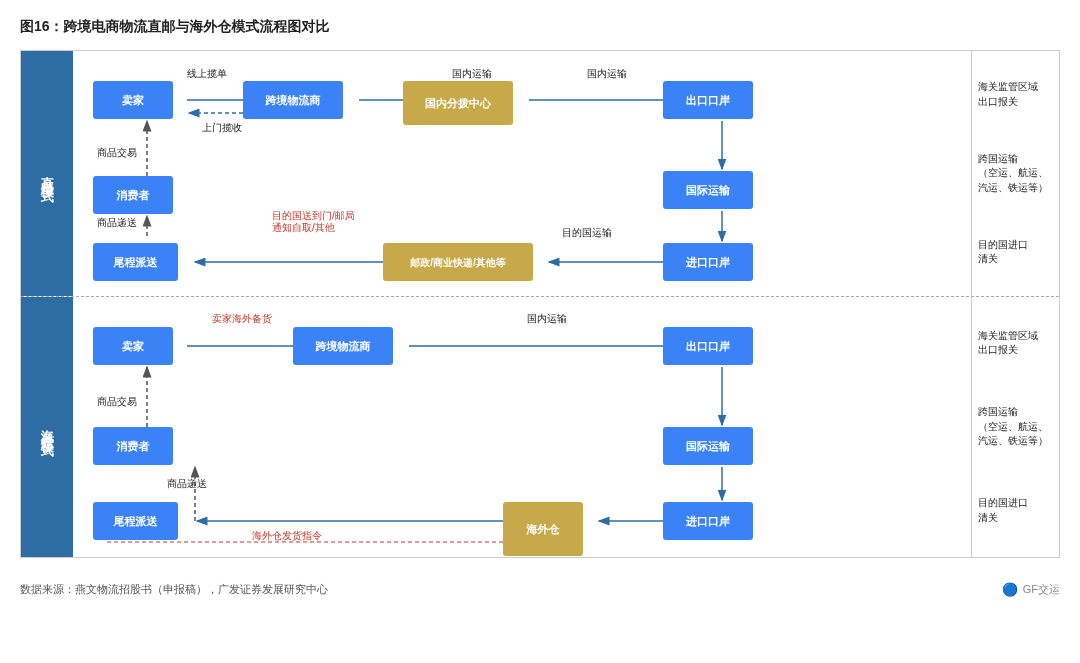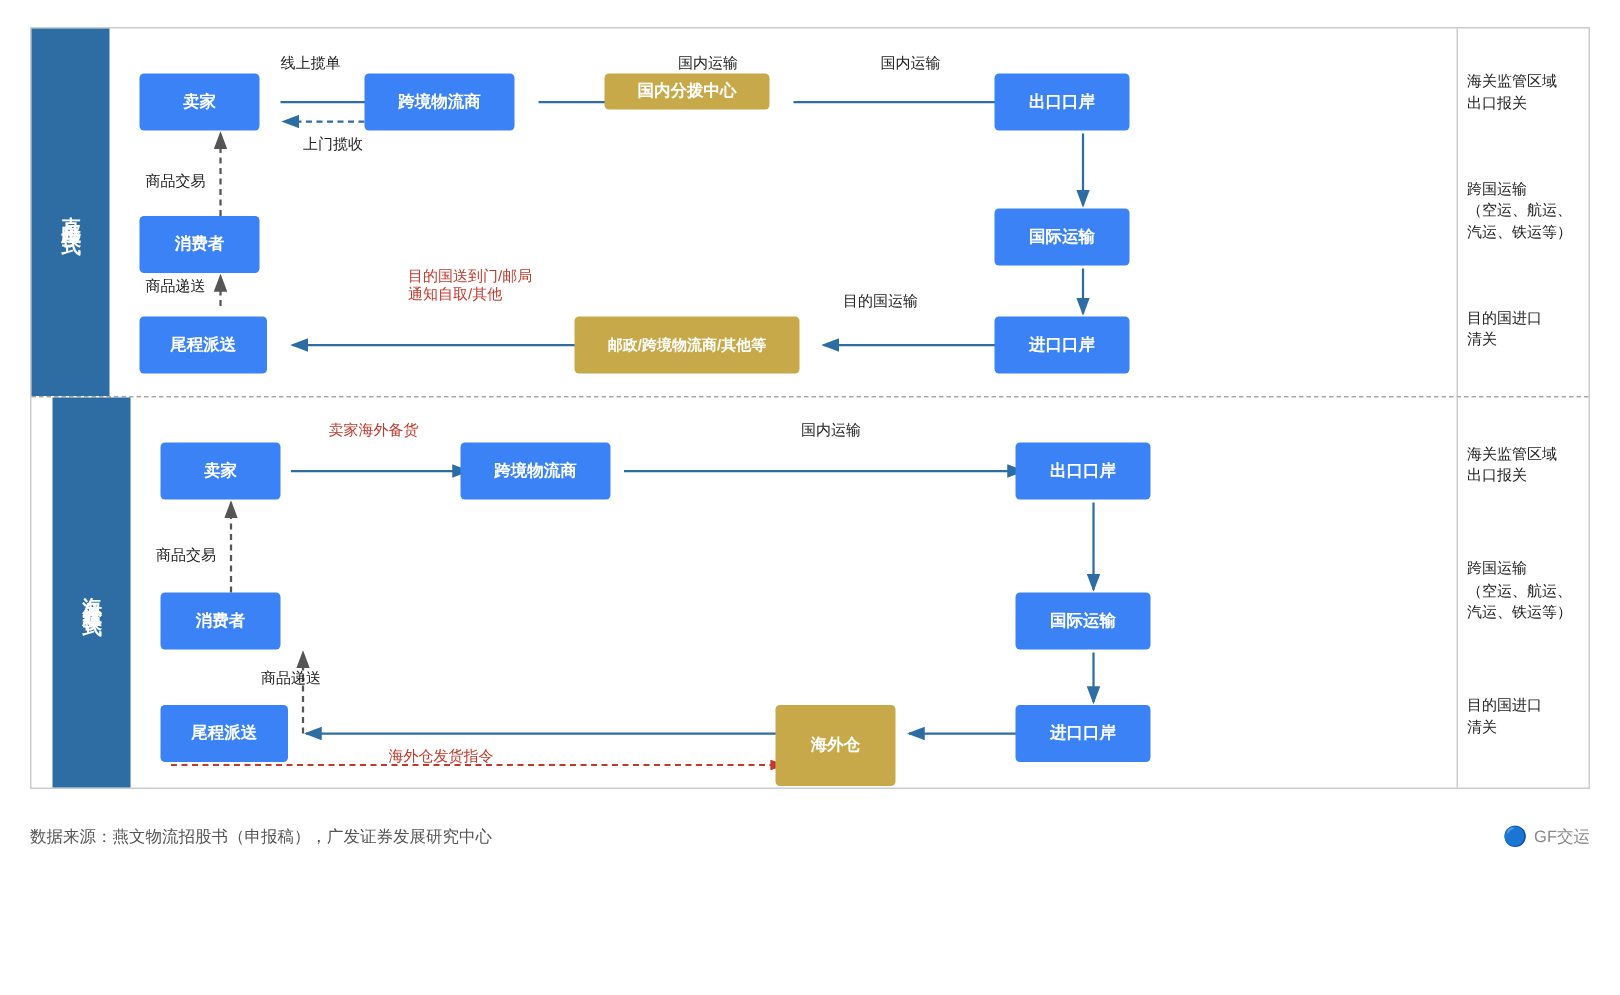--- a/index.html
+++ b/index.html
@@ -73,20 +73,21 @@
       top: 0; left: 0;
       width: 100%; height: 100%;
       pointer-events: none;
       overflow: visible;
     }
   </style>
 </head>
 <body>
 
 <div class="page-container">
+  <div class="title">图16：跨境电商物流直邮与海外仓模式流程图对比</div>
 
   <div class="diagram-area">
 
     <div style="display:flex; border-bottom: 1px dashed #aaa;">
 
       <div style="width:52px; background:#2e6da4; color:#fff; font-size:13px; font-weight:bold; writing-mode:vertical-rl; text-orientation:mixed; letter-spacing:4px; display:flex; align-items:center; justify-content:center; min-height:245px;">直邮模式</div>
 
       <div style="flex:1; position:relative; min-height:245px; padding:8px;">
         <svg class="arrows" viewBox="0 0 870 245" xmlns="http://www.w3.org/2000/svg">
 
@@ -137,47 +138,47 @@
           <text x="500" y="185" font-size="10" fill="#222" text-anchor="middle">目的国运输</text>
 
           <text x="185" y="168" font-size="10" fill="#c0392b" text-anchor="start">目的国送到门/邮局</text>
           <text x="185" y="180" font-size="10" fill="#c0392b" text-anchor="start">通知自取/其他</text>
         </svg>
 
         <div class="box box-blue" style="left:20px; top:30px; width:80px; height:38px;">卖家</div>
 
         <div class="box box-blue" style="left:170px; top:30px; width:100px; height:38px;">跨境物流商</div>
 
-        <div class="box box-yellow" style="left:330px; top:30px; width:110px; height:24px;">国内分拨中心</div>
+        <div class="box box-yellow" style="left:330px; top:30px; width:110px; height:44px;">国内分拨中心</div>
 
         <div class="box box-blue" style="left:590px; top:30px; width:90px; height:38px;">出口口岸</div>
 
         <div class="box box-blue" style="left:20px; top:125px; width:80px; height:38px;">消费者</div>
 
         <div class="box box-blue" style="left:590px; top:120px; width:90px; height:38px;">国际运输</div>
 
         <div class="box box-blue" style="left:20px; top:192px; width:85px; height:38px;">尾程派送</div>
 
-        <div class="box box-yellow" style="left:310px; top:192px; width:150px; height:38px; font-size:10px;">邮政/跨境物流商/其他等</div>
+        <div class="box box-yellow" style="left:310px; top:192px; width:150px; height:38px; font-size:10px;">邮政/商业快递/其他等</div>
 
         <div class="box box-blue" style="left:590px; top:192px; width:90px; height:38px;">进口口岸</div>
       </div>
 
       <div style="width:88px; font-size:10px; color:#222; line-height:1.45; border-left:1px solid #ccc; display:flex; flex-direction:column; justify-content:space-around; padding:8px 6px;">
         <div style="white-space:pre-line;">海关监管区域
 出口报关</div>
         <div style="white-space:pre-line;">跨国运输
 （空运、航运、
 汽运、铁运等）</div>
         <div style="white-space:pre-line;">目的国进口
 清关</div>
       </div>
     </div>
 
-    <div style="display:flex;margin-left:14px;">
+    <div style="display:flex;">
 
       <div style="width:52px; background:#2e6da4; color:#fff; font-size:13px; font-weight:bold; writing-mode:vertical-rl; text-orientation:mixed; letter-spacing:3px; display:flex; align-items:center; justify-content:center; min-height:260px;">海外仓模式</div>
 
       <div style="flex:1; position:relative; min-height:260px; padding:8px;">
         <svg class="arrows" viewBox="0 0 870 260" xmlns="http://www.w3.org/2000/svg">
           <defs>
             <marker id="arr2" markerWidth="8" markerHeight="6" refX="7" refY="3" orient="auto">
               <polygon points="0 0, 8 3, 0 6" fill="#2e6da4"></polygon>
             </marker>
             <marker id="arr-dark2" markerWidth="8" markerHeight="6" refX="7" refY="3" orient="auto">

